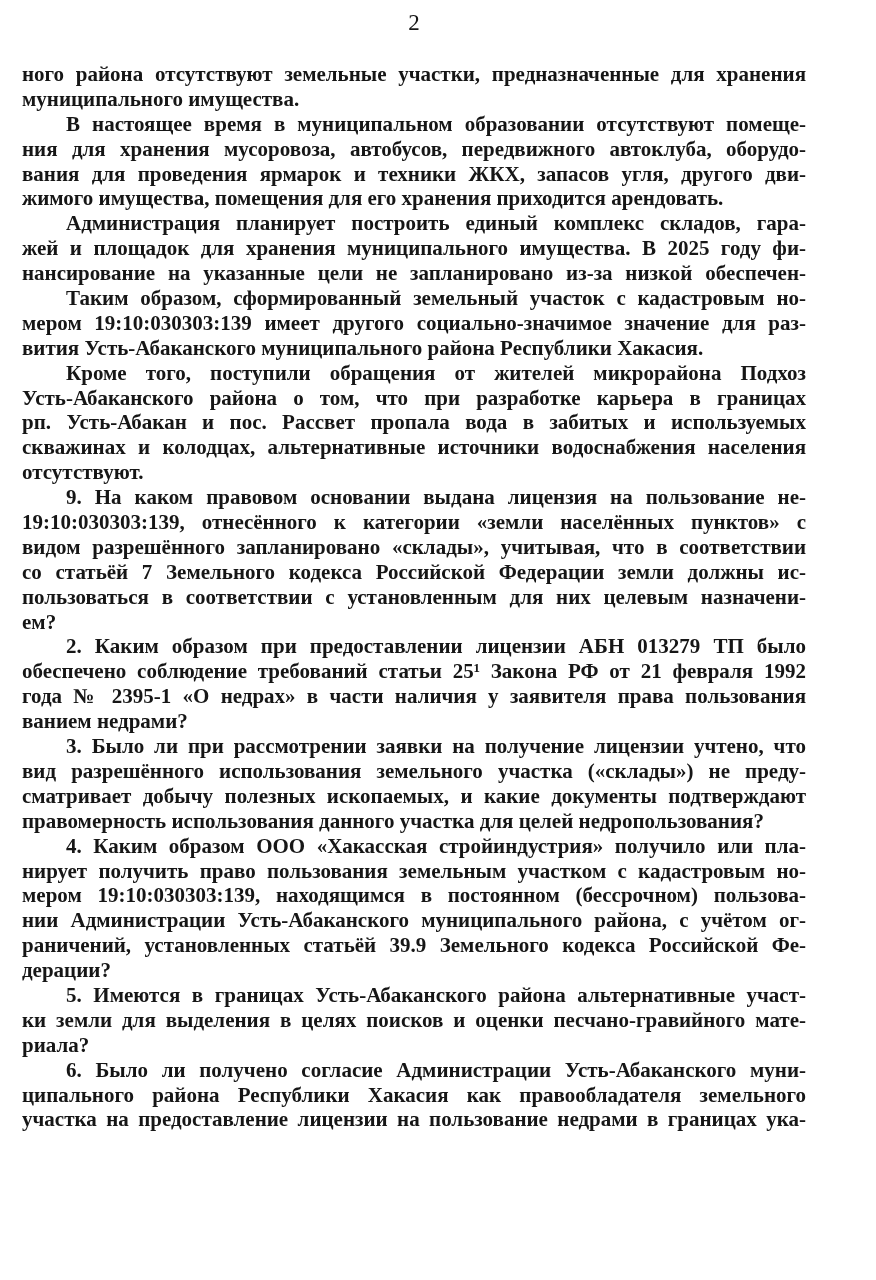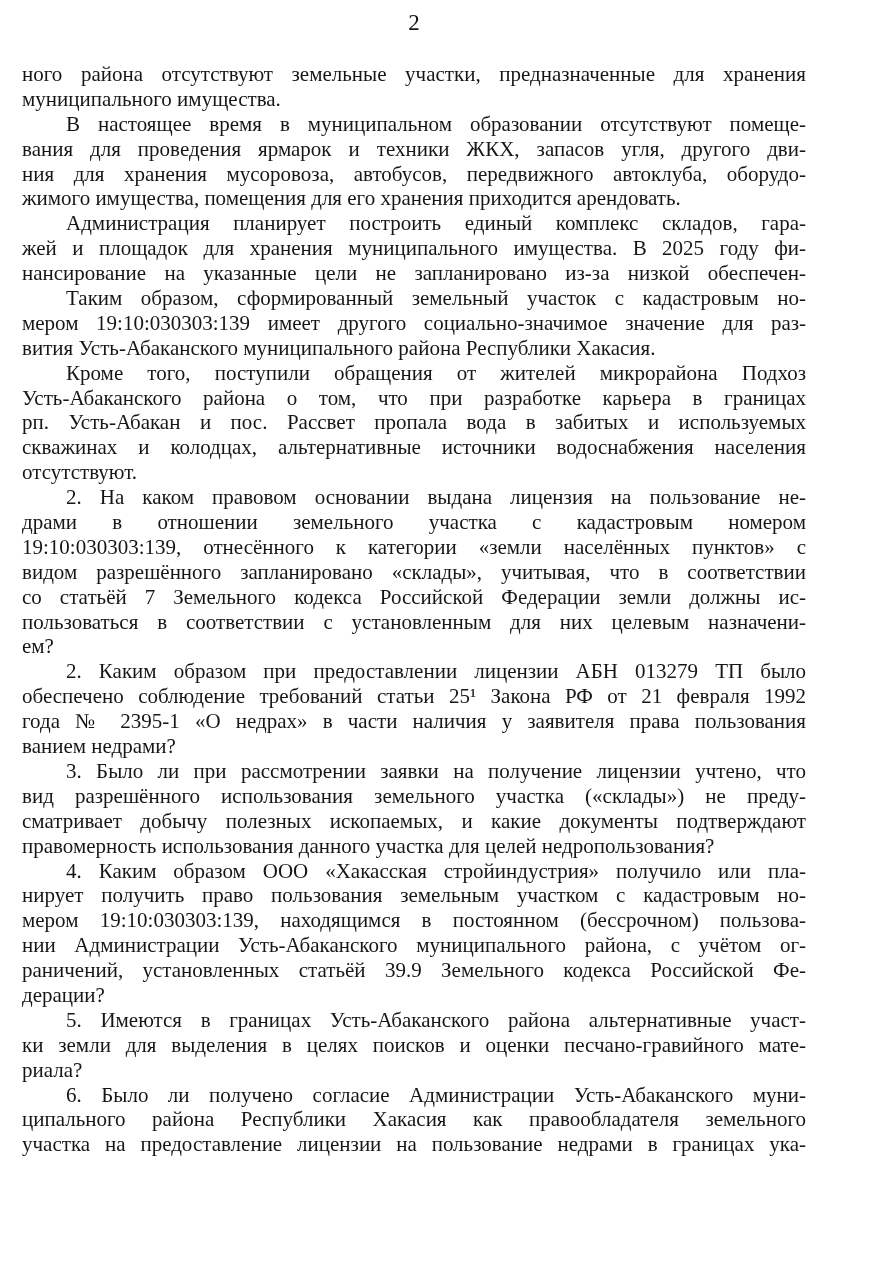--- a/index.html
+++ b/index.html
@@ -25,20 +25,21 @@
   .page-number {
     text-align: center;
     font-size: 23px;
     line-height: 25px;
   }
   .body-text {
     margin-top: 27px;
   }
   .para {
     margin: 0;
+    font-weight: bold;
   }
   .line {
     line-height: 24.9px;
     height: 24.9px;
     text-align: justify;
     text-align-last: justify;
     white-space: nowrap;
     overflow: visible;
   }
   .line.last {
@@ -54,44 +55,43 @@
 
 <div class="page">
   <div class="page-number">2</div>
   <div class="body-text" id="paragraphs">
       <div class="para">
         <div class="line">ного района отсутствуют земельные участки, предназначенные для хранения</div>
         <div class="line last">муниципального имущества.</div>
       </div>
       <div class="para indent">
         <div class="line">В настоящее время в муниципальном образовании отсутствуют помеще-</div>
+        <div class="line">ния для хранения мусоровоза, автобусов, передвижного автоклуба, оборудо-</div>
         <div class="line">вания для проведения ярмарок и техники ЖКХ, запасов угля, другого дви-</div>
-        <div class="line">ния для хранения мусоровоза, автобусов, передвижного автоклуба, оборудо-</div>
         <div class="line last">жимого имущества, помещения для его хранения приходится арендовать.</div>
       </div>
       <div class="para indent">
         <div class="line">Администрация планирует построить единый комплекс складов, гара-</div>
         <div class="line">жей и площадок для хранения муниципального имущества. В 2025 году фи-</div>
         <div class="line">нансирование на указанные цели не запланировано из-за низкой обеспечен-</div>
       </div>
       <div class="para indent">
         <div class="line">Таким образом, сформированный земельный участок с кадастровым но-</div>
         <div class="line">мером 19:10:030303:139 имеет другого социально-значимое значение для раз-</div>
         <div class="line last">вития Усть-Абаканского муниципального района Республики Хакасия.</div>
       </div>
       <div class="para indent">
         <div class="line">Кроме того, поступили обращения от жителей микрорайона Подхоз</div>
         <div class="line">Усть-Абаканского района о том, что при разработке карьера в границах</div>
         <div class="line">рп. Усть-Абакан и пос. Рассвет пропала вода в забитых и используемых</div>
         <div class="line">скважинах и колодцах, альтернативные источники водоснабжения населения</div>
         <div class="line last">отсутствуют.</div>
       </div>
       <div class="para indent">
-        <div class="line">2. На каком правовом основании выдана лицензия на пользование не-</div>
-        <div class="line">драми в отношении земельного участка с кадастровым номером</div>
+        <div class="line">9. На каком правовом основании выдана лицензия на пользование не-</div>
         <div class="line">19:10:030303:139, отнесённого к категории «земли населённых пунктов» с</div>
         <div class="line">видом разрешённого запланировано «склады», учитывая, что в соответствии</div>
         <div class="line">со статьёй 7 Земельного кодекса Российской Федерации земли должны ис-</div>
         <div class="line">пользоваться в соответствии с установленным для них целевым назначени-</div>
         <div class="line last">ем?</div>
       </div>
       <div class="para indent">
         <div class="line">2. Каким образом при предоставлении лицензии АБН 013279 ТП было</div>
         <div class="line">обеспечено соблюдение требований статьи 25¹ Закона РФ от 21 февраля 1992</div>
         <div class="line">года № 2395-1 «О недрах» в части наличия у заявителя права пользования</div>

